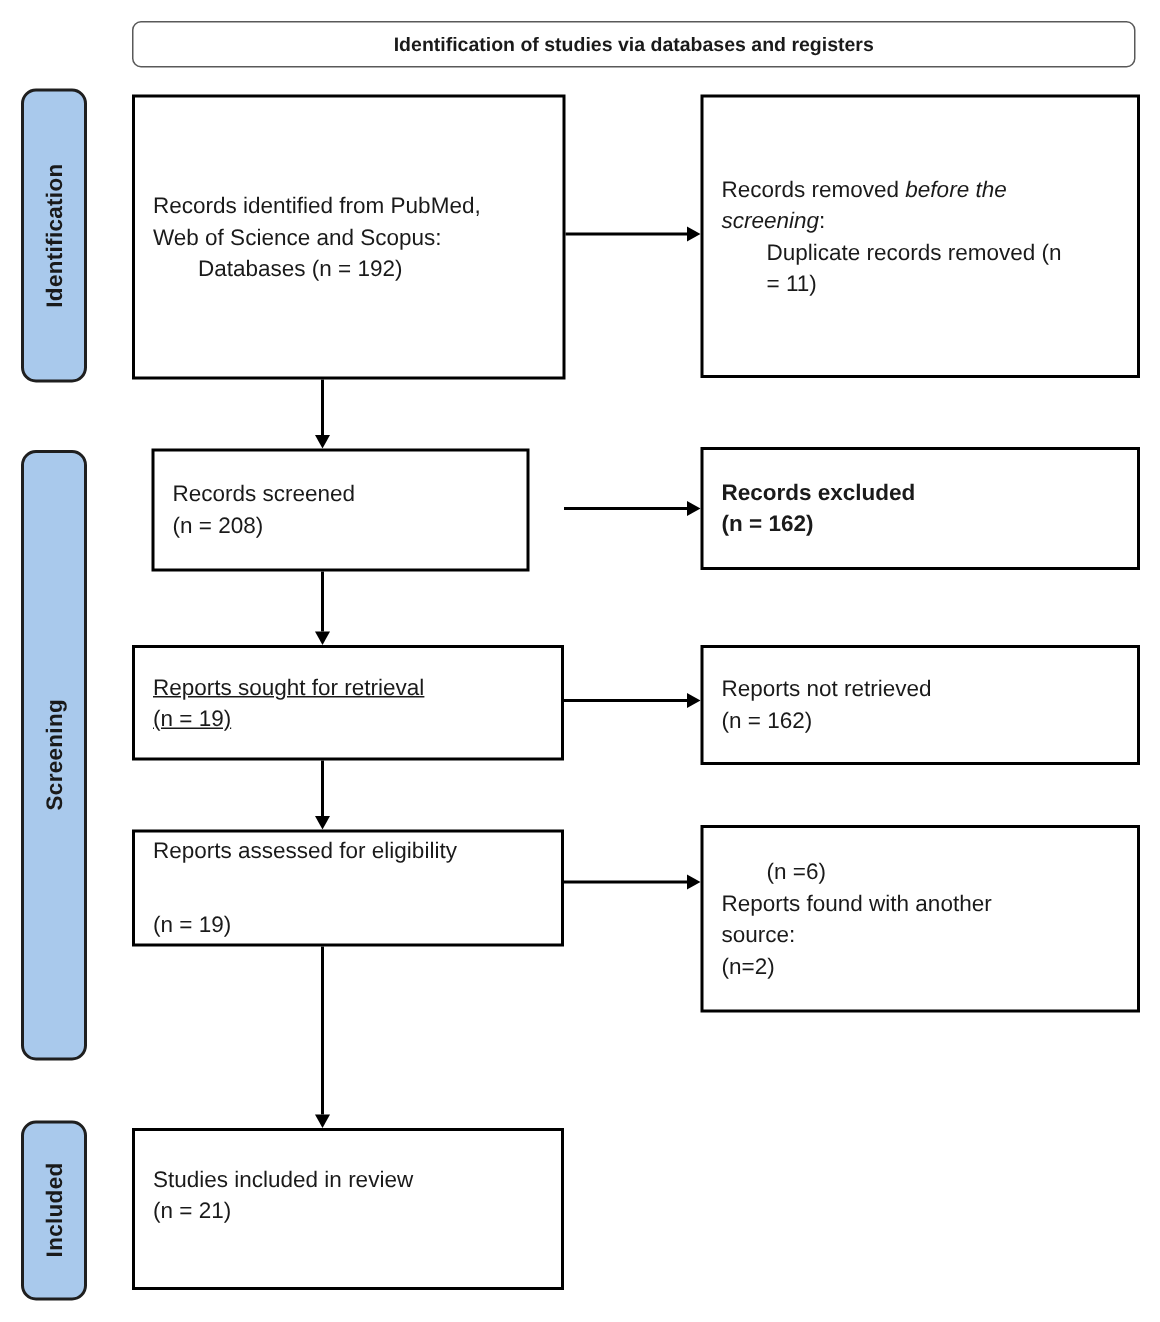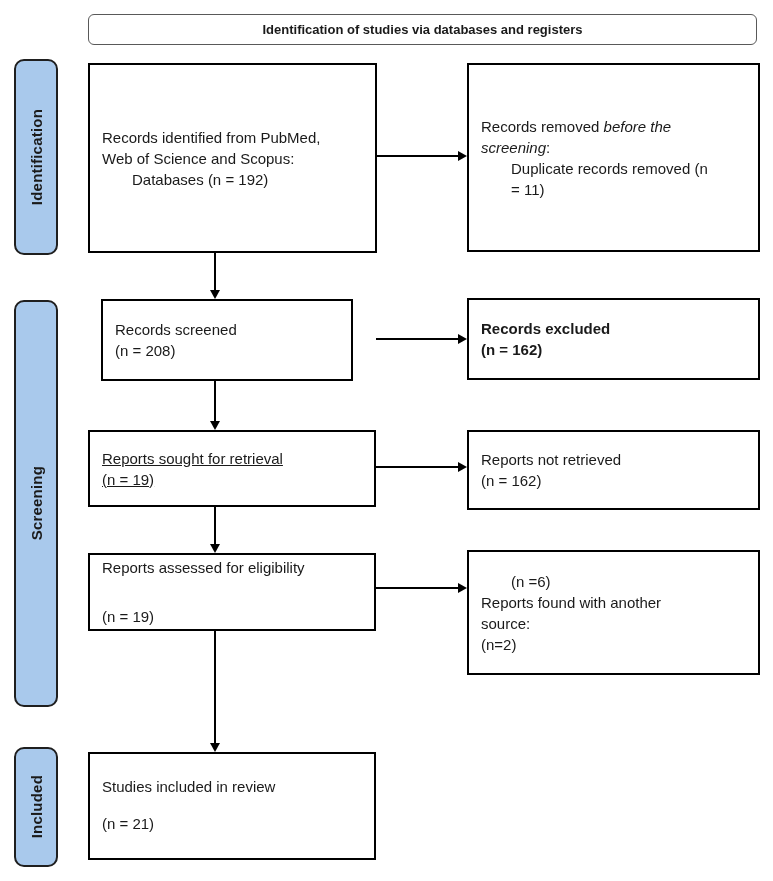--- a/index.html
+++ b/index.html
@@ -64,21 +64,21 @@
   .fbox .indent { padding-left: 30px; }
   .box-l1 { left: 88px;  top: 63px;  width: 289px; height: 190px; }
   .box-r1 { left: 467px; top: 63px;  width: 293px; height: 189px; }
   .box-l2 { left: 82px;  top: 299px; width: 252px; height: 82px; margin-left: 19px;  }
   .box-r2 { left: 467px; top: 298px; width: 293px; height: 82px; font-weight: bold;  }
   .box-l3 { left: 88px;  top: 430px; width: 288px; height: 77px; text-decoration: underline;  }
   .box-r3 { left: 467px; top: 430px; width: 293px; height: 80px;  }
   .box-l4 { left: 88px;  top: 553px; width: 288px; height: 78px; gap: 28px;  }
   .box-r4 { left: 467px; top: 550px; width: 293px; height: 125px; }
   .box-l5 { left: 88px;  top: 752px; width: 288px; height: 108px;
-            justify-content: flex-start; padding-top: 22px; gap: 16px; }
+            justify-content: flex-start; padding-top: 22px; }
   .it { font-style: italic; }
   
   .arrow-h {
     position: absolute;
     height: 2px;
     background: var(--arrow, #000000);
   }
   .arrow-h::after {
     content: "";
     position: absolute;

